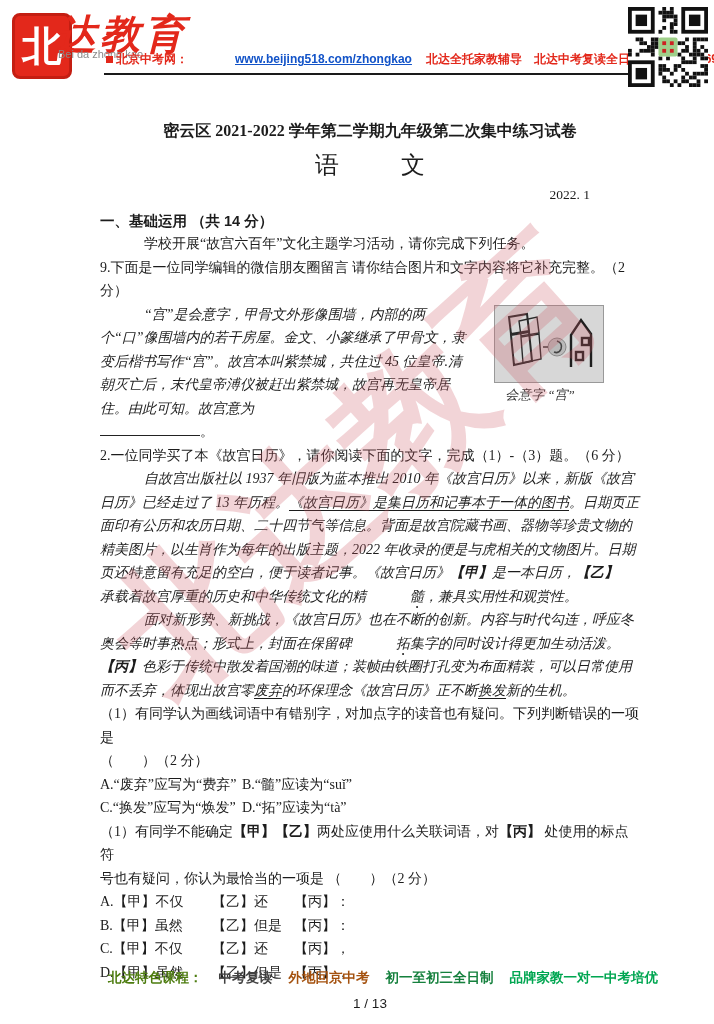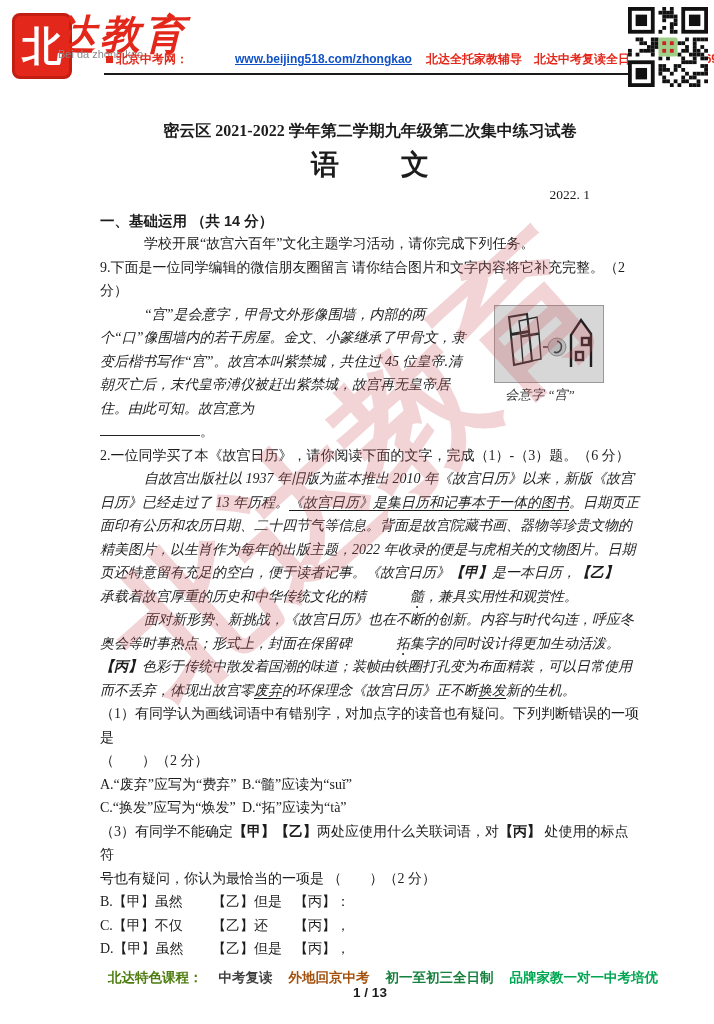--- a/index.html
+++ b/index.html
@@ -37,21 +37,21 @@
   
   .watermark{
     position:absolute;left:25px;top:385px;width:660px;text-align:center;
     transform:rotate(-42deg);font-size:148px;line-height:160px;font-weight:bold;
     color:rgba(203,89,99,0.26);font-family:"DejaVu Serif",serif;
     z-index:3;pointer-events:none;white-space:nowrap;
   }
   
   .content{position:absolute;left:100px;top:120px;width:540px;z-index:2;}
   .doc-title{font-size:16px;font-weight:bold;text-align:center;margin:0;line-height:22px;}
-  .subject{text-align:center;font-size:28px;font-weight:bold;line-height:34px;margin-top:6px;}
+  .subject{text-align:center;font-size:24px;font-weight:normal;line-height:34px;margin-top:6px;}
   .subject-gap{display:inline-block;width:62px;}
   .exam-date{text-align:right;padding-right:50px;font-size:13.5px;line-height:18px;margin-top:4px;}
   .section-heading{
     font-weight:bold;font-size:14.5px;line-height:22px;margin-top:6px;
     font-family:"Liberation Sans",sans-serif;
   }
   .bodytext{font-size:14px;}
   .bodytext p,.bodytext div.line{margin:0;line-height:23.5px;}
   .indent{text-indent:44px;}
   .kai{font-style:italic;}
@@ -64,21 +64,21 @@
     width:108px;height:76px;margin:0 36px 0 auto;background:#d7d7d7;
     border:1px solid #999;display:flex;align-items:center;justify-content:center;
   }
   .img-caption{font-size:13px;font-style:italic;color:#333;line-height:20px;margin-right:28px;}
   .blank-underline{display:inline-block;width:100px;height:13px;border-bottom:1px solid #222;}
   .sub-q-first{margin-top:7px;}
   .half{display:inline-block;width:142px;}
   .optrow .c1{display:inline-block;width:112px;}
   .optrow .c2{display:inline-block;width:82px;}
   .page-number{
-    text-align:center;margin-top:24px;font-size:13.5px;font-weight:bold;
+    text-align:center;margin-top:12px;font-size:13.5px;font-weight:normal;
     font-family:"Liberation Sans",sans-serif;
   }
   
   .footer{
     position:absolute;left:108px;top:969px;white-space:nowrap;
     font-family:"Liberation Sans",sans-serif;font-size:13.5px;font-weight:bold;z-index:2;
   }
   .footer span{margin-right:16px;}
   svg{display:block;}
 </style>
@@ -270,23 +270,26 @@
     <div class="line sub-q-first">（1）有同学认为画线词语中有错别字，对加点字的读音也有疑问。下列判断错误的一项是</div>
     <div class="line">（　　）（2 分）</div>
 
     <div class="line">
       <span class="half">A.“废弃”应写为“费弃”</span><span>B.“髓”应读为“suǐ”</span>
     </div>
     <div class="line">
       <span class="half">C.“换发”应写为“焕发”</span><span>D.“拓”应读为“tà”</span>
     </div>
 
-    <div class="line"><span>（3）有同学不能确定</span><span class="seg-b">【甲】</span><span class="seg-b">【乙】</span><span>两处应使用什么关联词语，对</span><span class="seg-b">【丙】</span><span> 处使用的标点符</span></div>
+    <div class="line"><span>（1）有同学不能确定</span><span class="seg-b">【甲】</span><span class="seg-b">【乙】</span><span>两处应使用什么关联词语，对</span><span class="seg-b">【丙】</span><span> 处使用的标点符</span></div>
     <div class="line">号也有疑问，你认为最恰当的一项是 （　　）（2 分）</div>
 
+    <div class="line optrow">
+      <span class="c1">A.【甲】不仅</span><span class="c2">【乙】还</span><span>【丙】：</span>
+    </div>
     <div class="line optrow">
       <span class="c1">B.【甲】虽然</span><span class="c2">【乙】但是</span><span>【丙】：</span>
     </div>
     <div class="line optrow">
       <span class="c1">C.【甲】不仅</span><span class="c2">【乙】还</span><span>【丙】，</span>
     </div>
     <div class="line optrow">
       <span class="c1">D.【甲】虽然</span><span class="c2">【乙】但是</span><span>【丙】，</span>
     </div>
 

